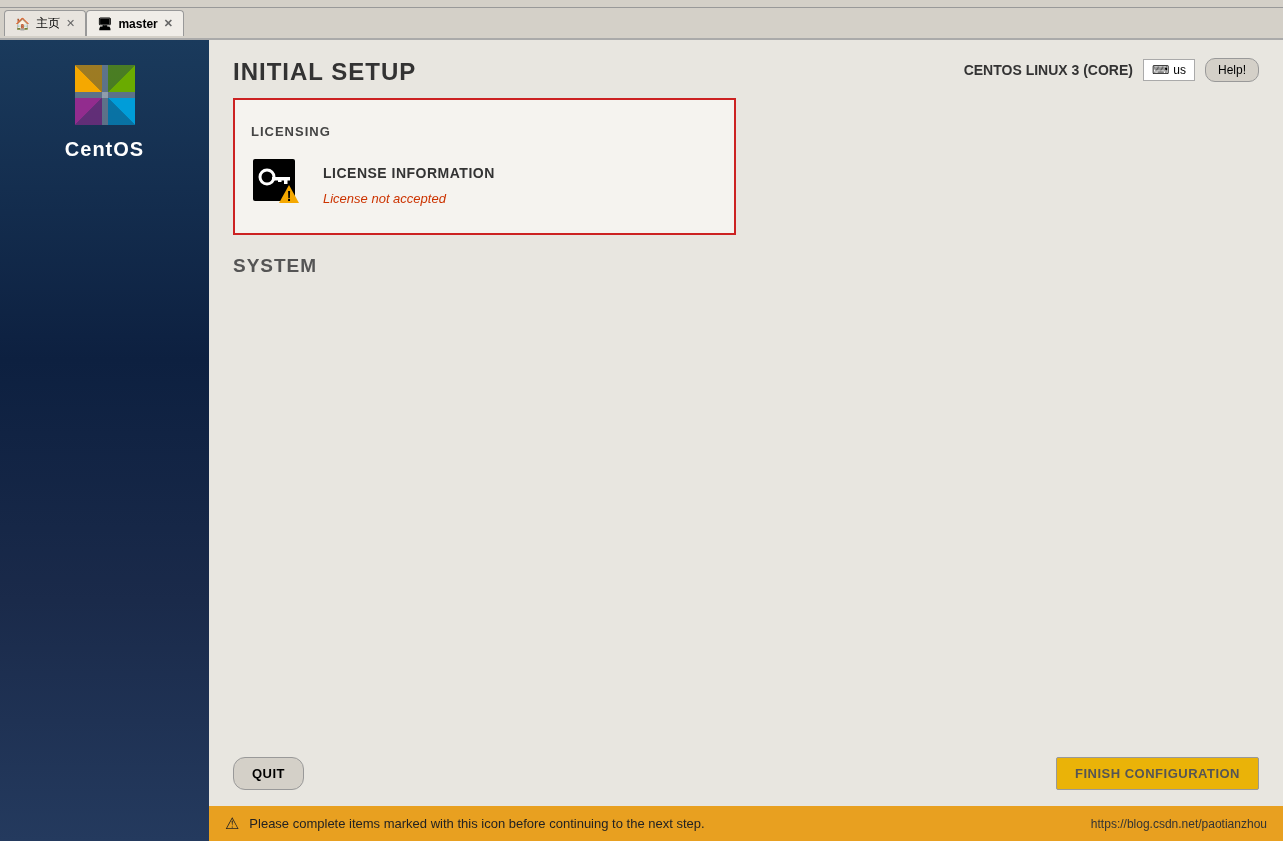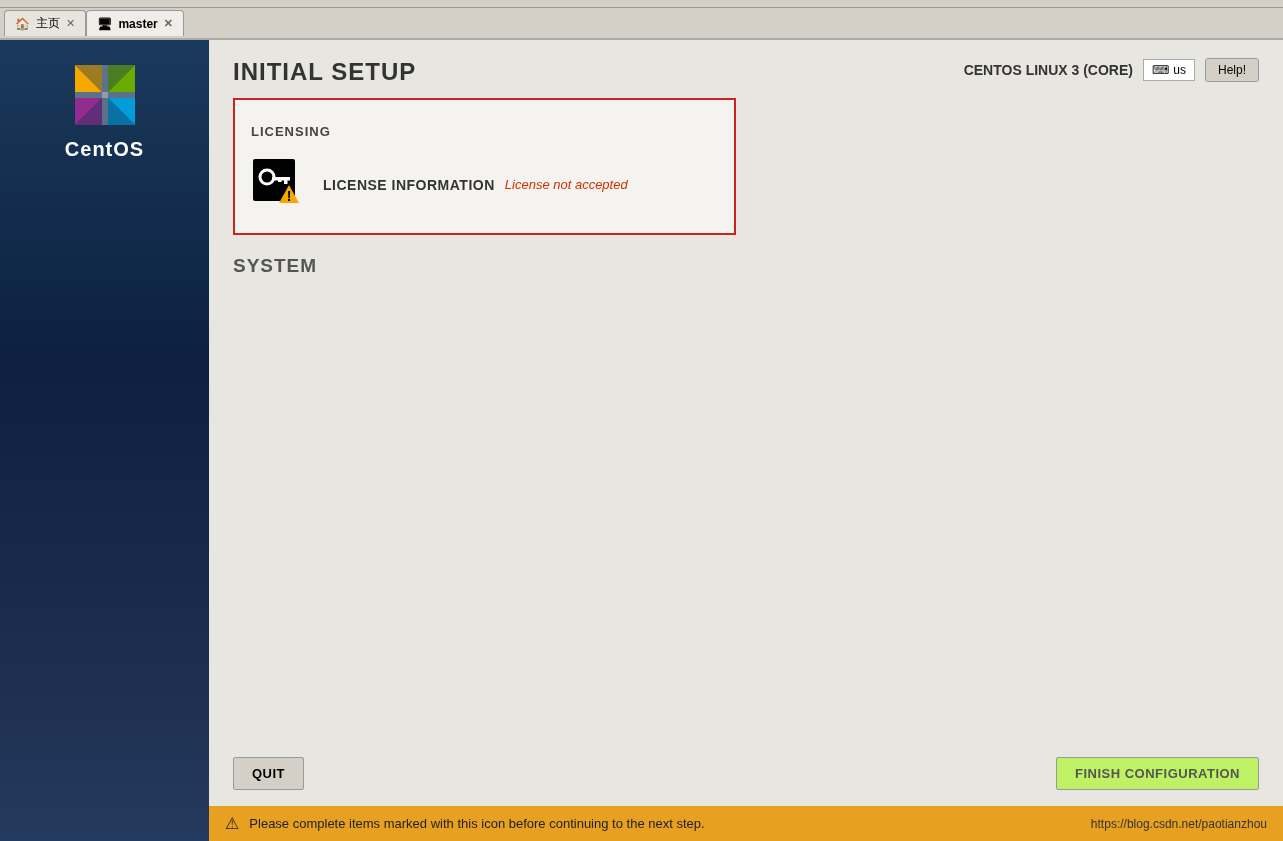--- a/index.html
+++ b/index.html
@@ -116,21 +116,21 @@
       align-items: center;
       gap: 4px;
       background: white;
       border: 1px solid #aaa;
       padding: 3px 8px;
       font-size: 12px;
     }
     .help-button {
       background: #d4d0c8;
       border: 1px solid #999;
-      border-radius: 3px;
+      border-radius: 10px;
       padding: 4px 12px;
       font-size: 12px;
       cursor: pointer;
     }
 
     
     .main-scroll {
       flex: 1;
       padding: 0 24px;
       overflow-y: auto;
@@ -171,21 +171,21 @@
       padding: 4px 0;
     }
     .item-icon-wrapper {
       width: 56px;
       height: 56px;
       flex-shrink: 0;
       position: relative;
     }
     .item-text {
       display: flex;
-      flex-direction: row;
+      flex-direction: column;
       gap: 10px;
       justify-content: space-between;
     }
     .item-title {
       font-size: 14px;
       font-weight: bold;
       color: #333;
       letter-spacing: 0.5px;
     }
     .item-subtitle-error {
@@ -214,29 +214,29 @@
     .footer-buttons {
       display: flex;
       justify-content: space-between;
       align-items: center;
       padding: 16px 24px;
       background: #e8e6e0;
     }
     .quit-button {
       background: #d4d0c8;
       border: 1px solid #999;
-      border-radius: 2px;
+      border-radius: 12px;
       padding: 8px 18px;
       font-size: 13px;
       font-weight: bold;
       cursor: pointer;
       letter-spacing: 0.5px;
     }
     .finish-button {
-      background: #bef264;
+      background: #eab308;
       border: 1px solid #999;
       border-radius: 2px;
       padding: 8px 18px;
       font-size: 13px;
       font-weight: bold;
       cursor: pointer;
       letter-spacing: 0.5px;
       color: #555;
     }
 

